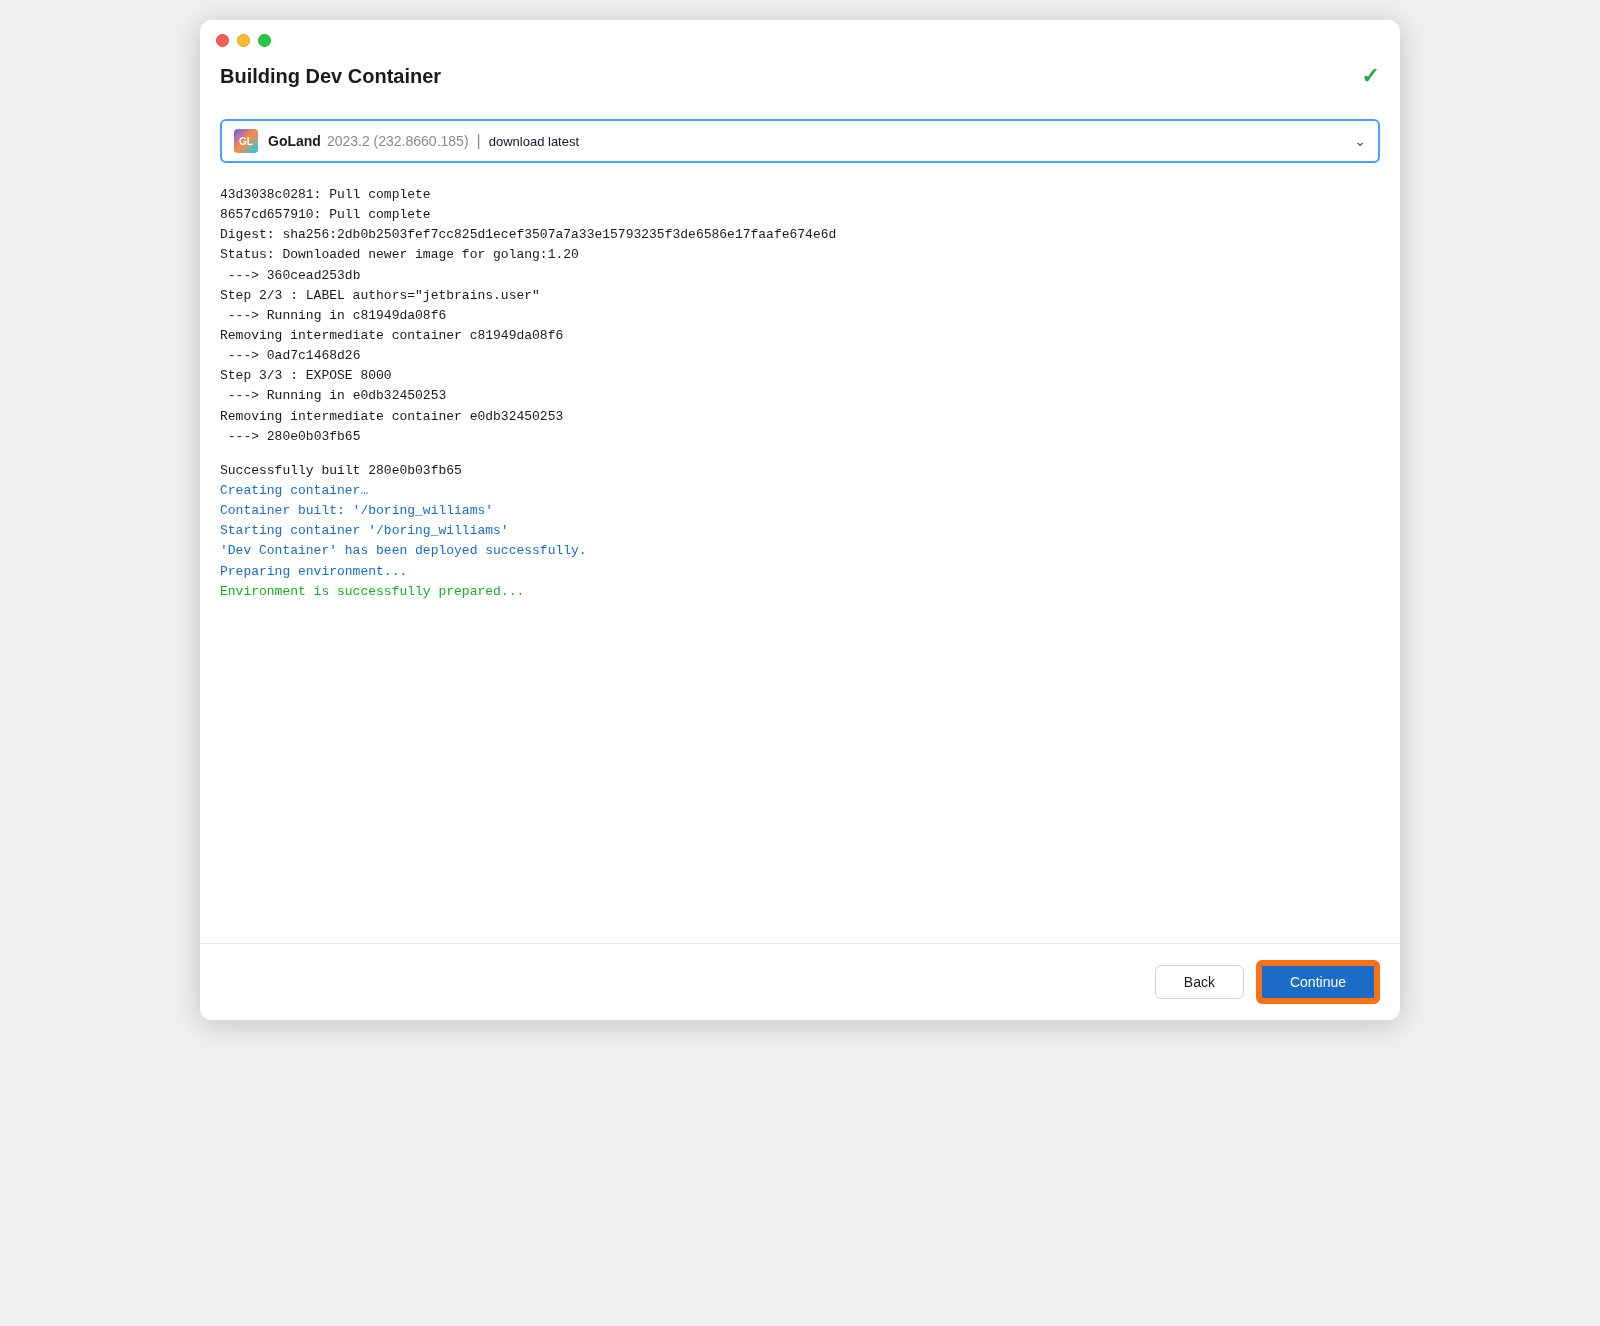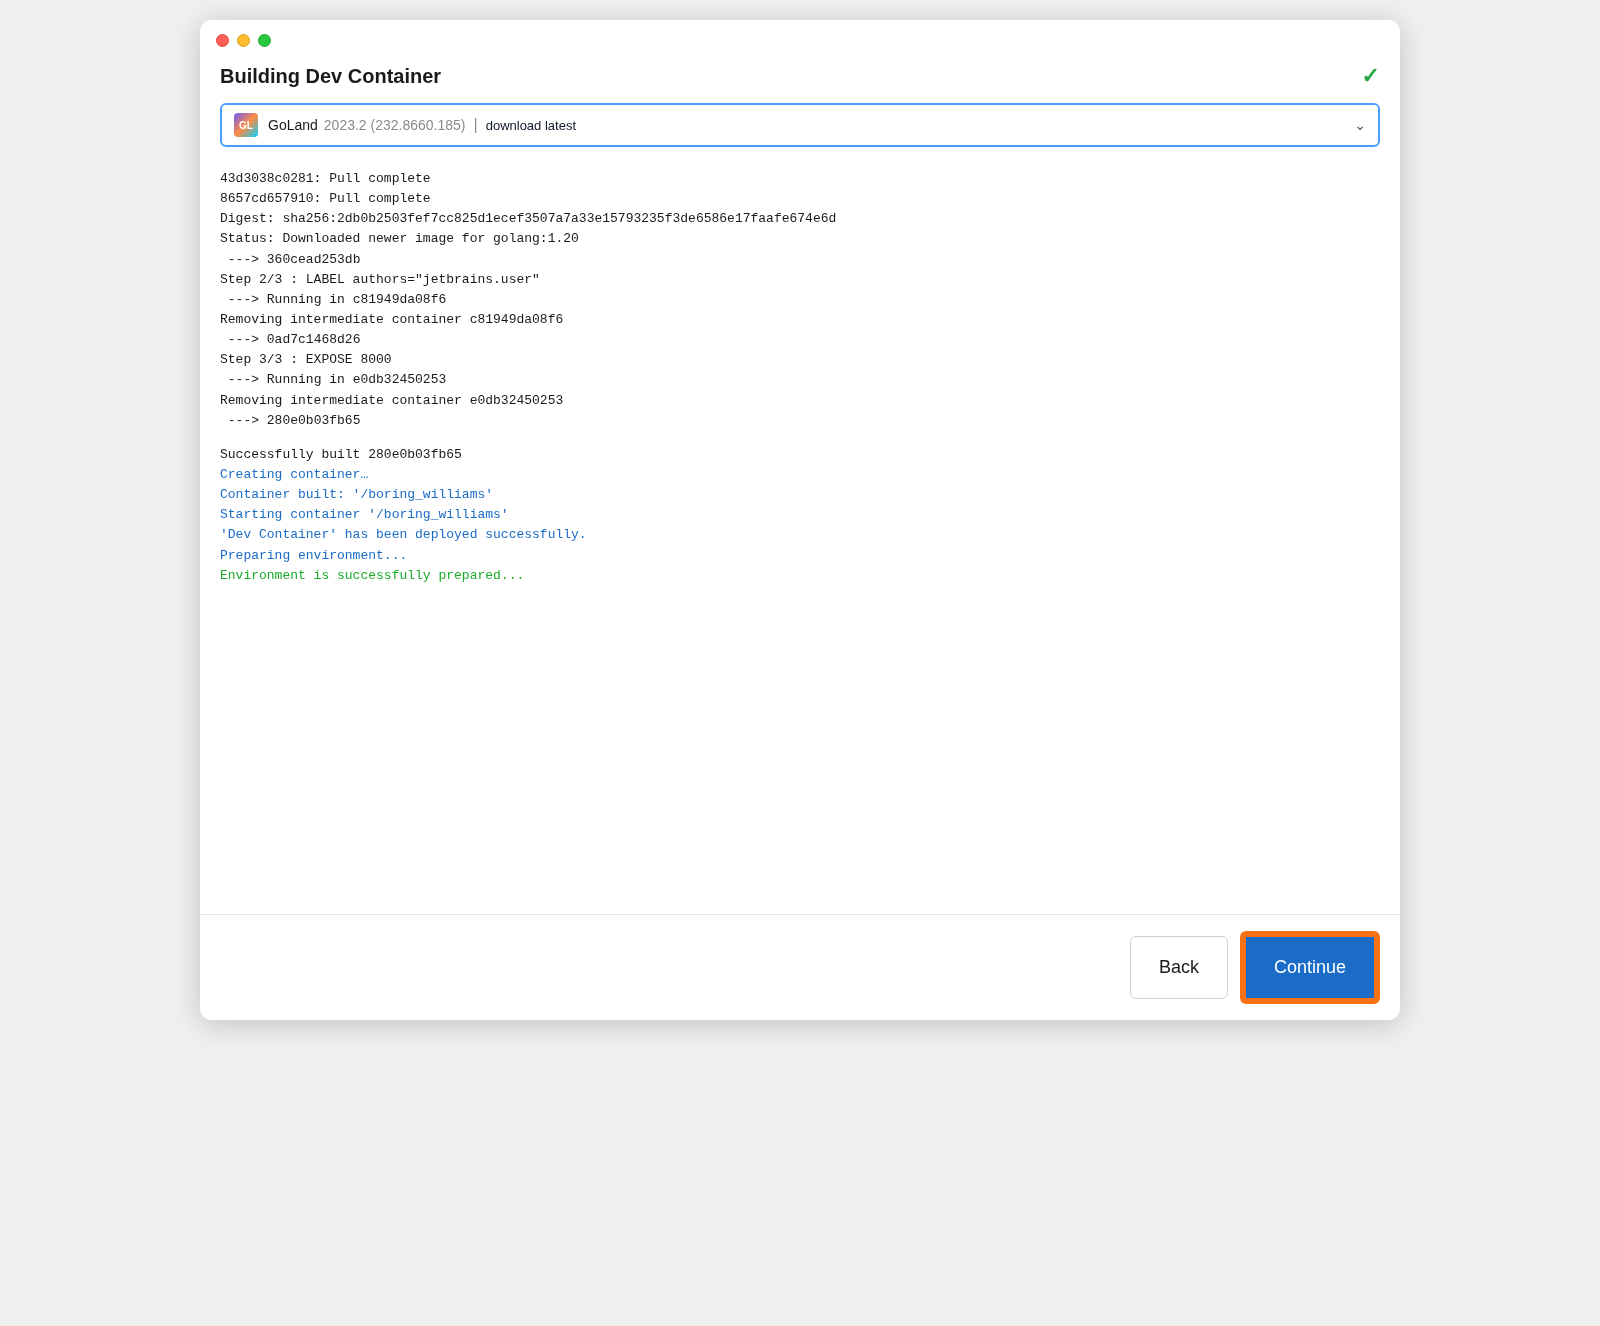--- a/index.html
+++ b/index.html
@@ -50,21 +50,21 @@
       padding: 16px 20px;
       flex: 1;
       display: flex;
       flex-direction: column;
     }
 
     .header-row {
       display: flex;
       align-items: center;
       justify-content: space-between;
-      margin-bottom: 14px;
+      margin-bottom: 30px;
       gap: 32px;
     }
 
     .page-title {
       font-size: 20px;
       font-weight: 700;
       color: #1a1a1a;
     }
 
     .check-icon {
@@ -92,21 +92,21 @@
       background: linear-gradient(135deg, #6B57FF 0%, #FF8C42 50%, #00D2FF 100%);
       display: flex;
       align-items: center;
       justify-content: center;
       font-size: 10px;
       color: white;
       font-weight: bold;
     }
 
     .ide-name {
-      font-weight: 400;
+      font-weight: 700;
       color: #1a1a1a;
       font-size: 14px;
     }
 
     .ide-version {
       color: #8a8a8a;
       font-size: 14px;
       margin-left: 6px;
     }
 
@@ -156,23 +156,23 @@
       display: flex;
       justify-content: flex-end;
       align-items: center;
       padding: 16px 20px;
       gap: 12px;
       border-top: 1px solid #e8e8e8;
       background: #fff;
     }
 
     .btn {
-      padding: 20px 28px;
+      padding: 8px 28px;
       border-radius: 6px;
-      font-size: 18px;
+      font-size: 14px;
       font-weight: 500;
       cursor: pointer;
       border: 1px solid #d0d0d0;
     }
 
     .btn-back {
       background: #ffffff;
       color: #1a1a1a;
     }
 

